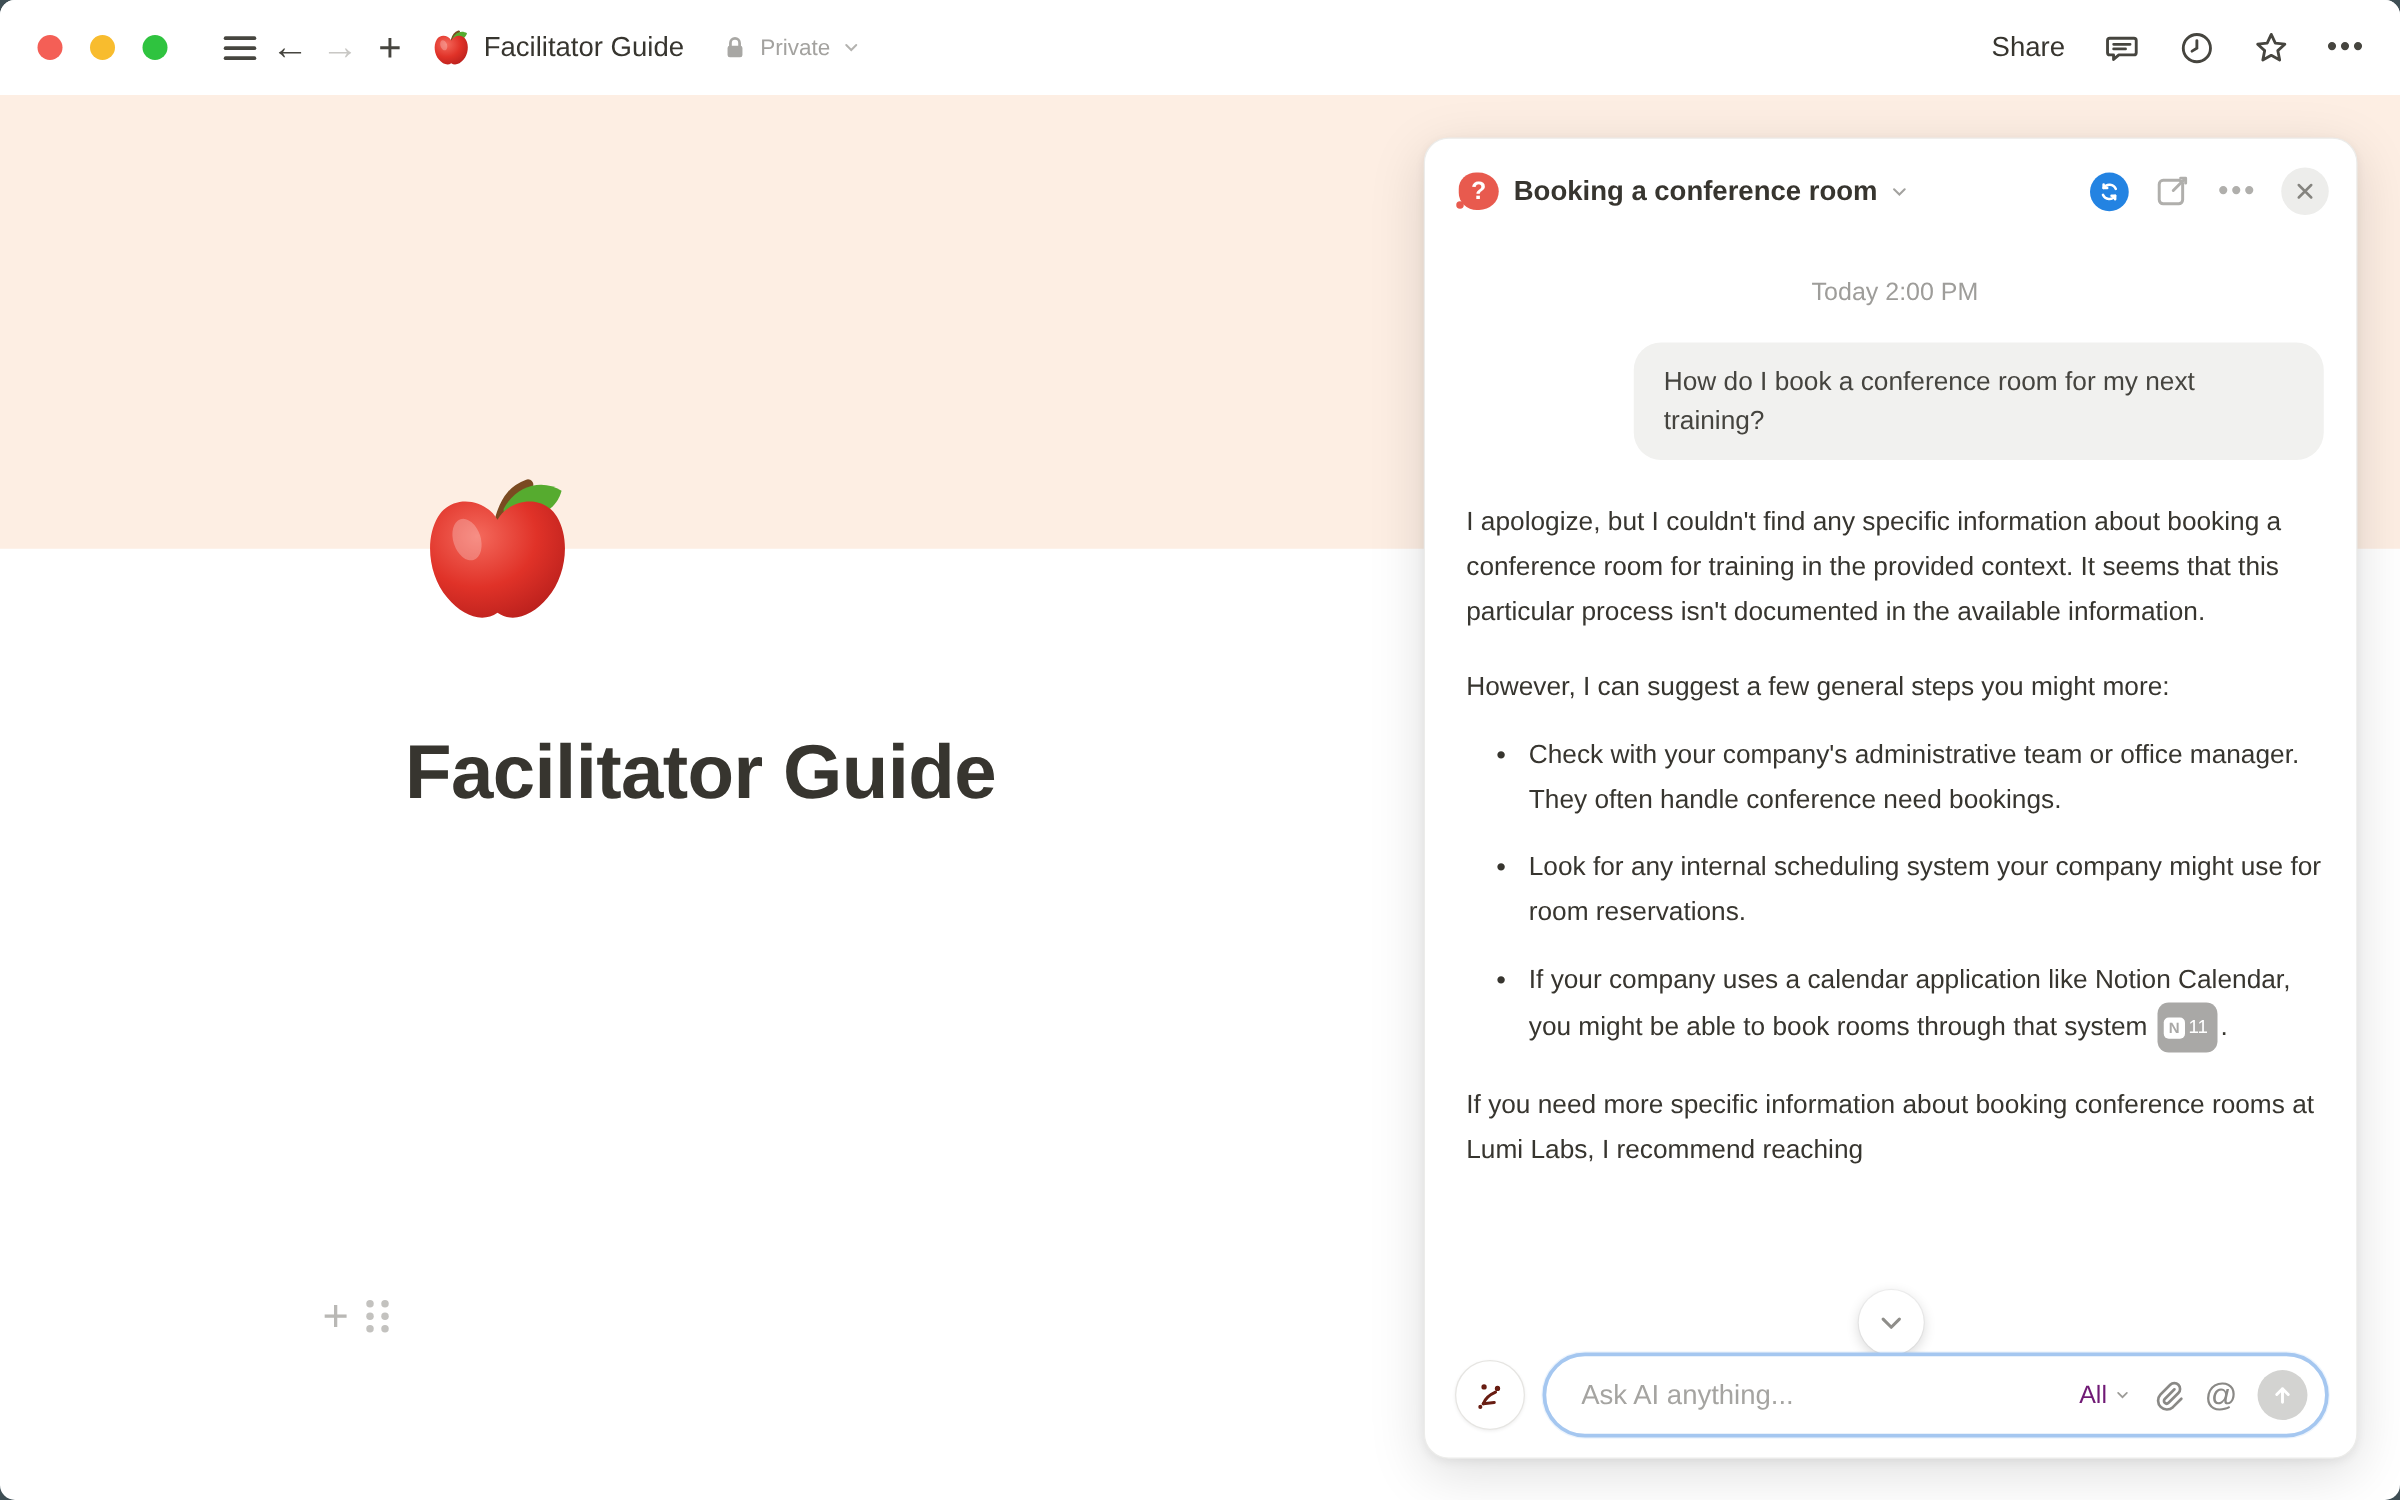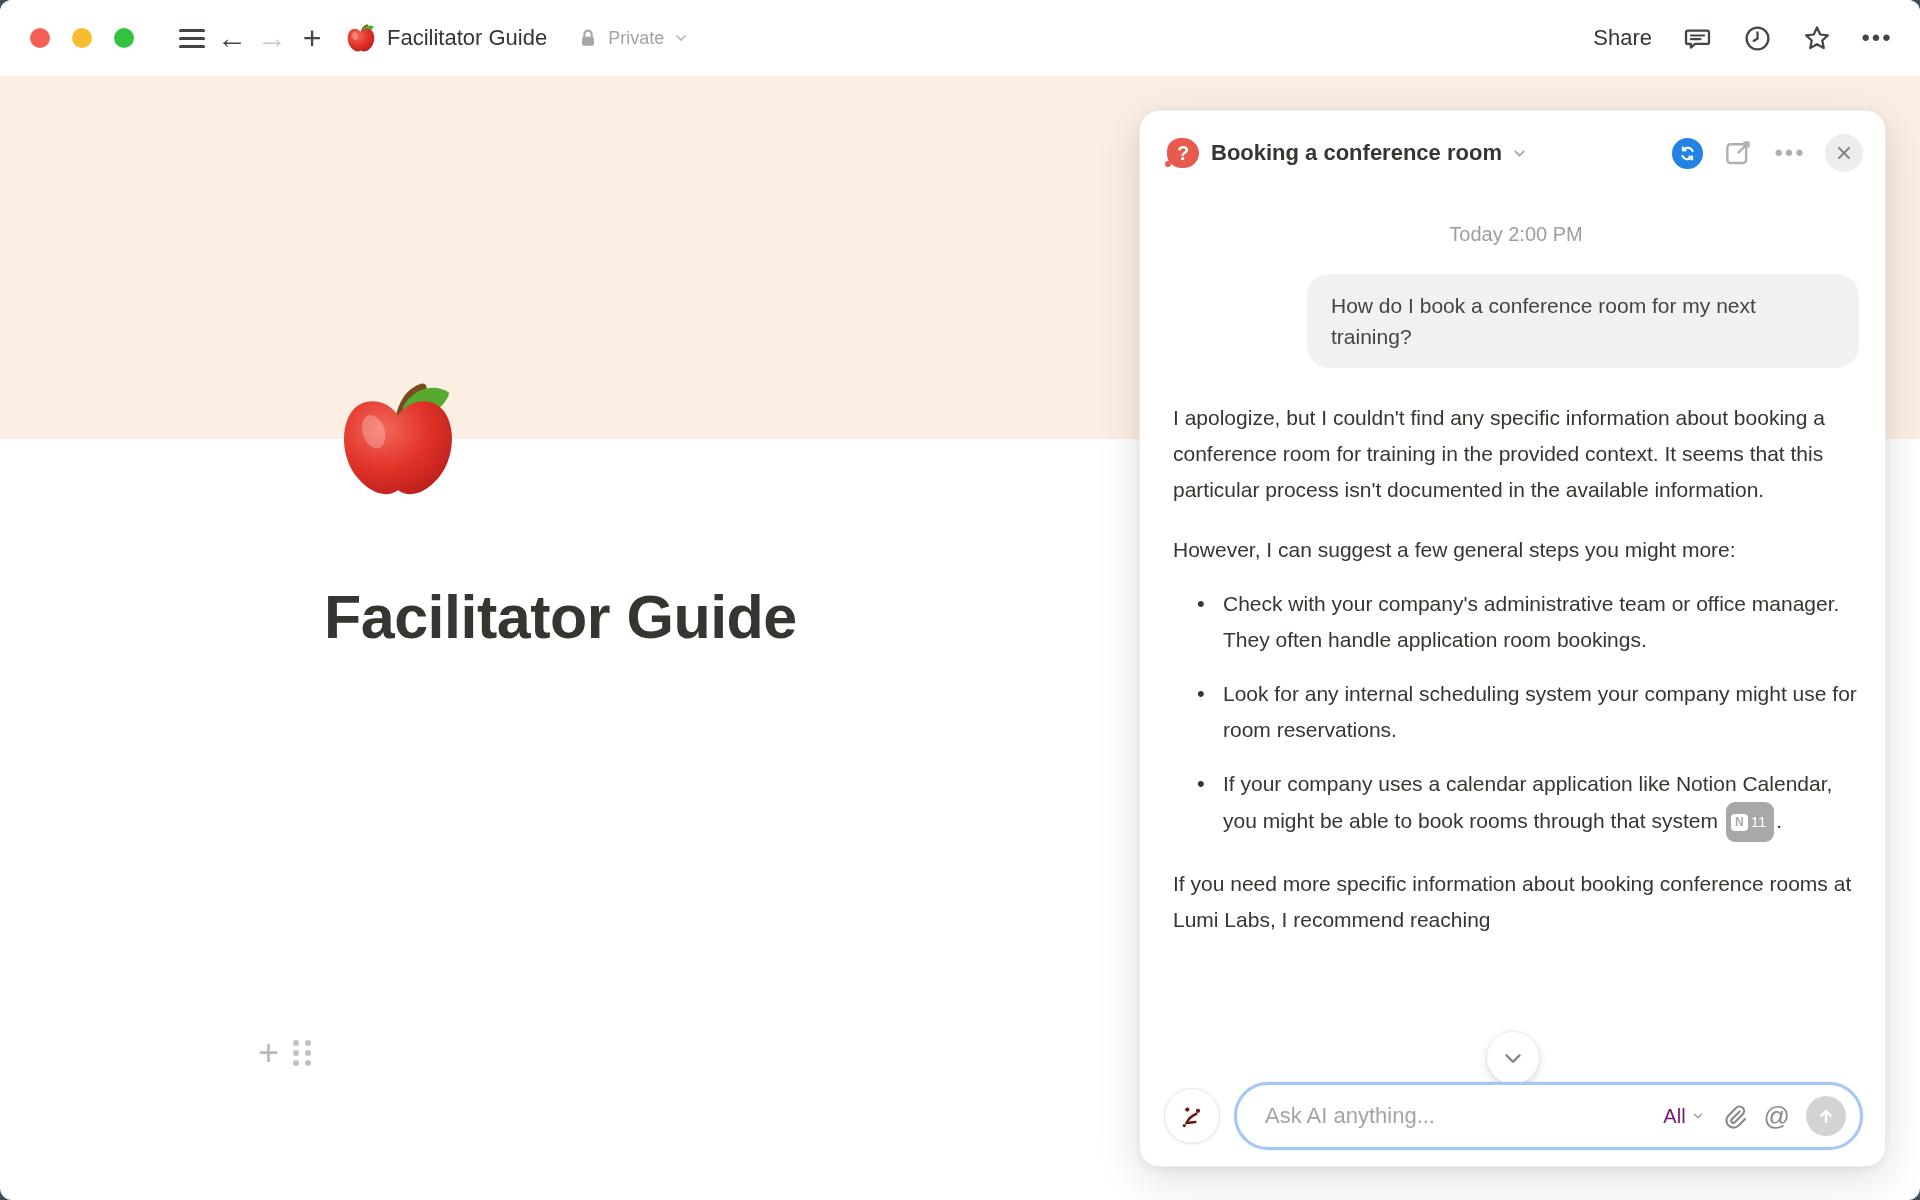--- a/index.html
+++ b/index.html
@@ -222,21 +222,21 @@
 
     <div class="chat-body">
       <div class="timestamp">Today 2:00 PM</div>
       <div class="bubble-row">
         <div class="user-bubble">How do I book a conference room for my next training?</div>
       </div>
       <div class="ai-text">
         <p style="margin-top:32px">I apologize, but I couldn't find any specific information about booking a conference room for training in the provided context. It seems that this particular process isn't documented in the available information.</p>
         <p>However, I can suggest a few general steps you might more:</p>
         <ul>
-          <li>Check with your company's administrative team or office manager. They often handle application room bookings.</li>
+          <li>Check with your company's administrative team or office manager. They often handle conference need bookings.</li>
           <li>Look for any internal scheduling system your company might use for room reservations.</li>
           <li><span>If your company uses a calendar application like Notion Calendar, you might be able to book rooms through that system </span><span class="cite-badge">
                 <span class="n-sq">N</span>
                 <span class="num">11</span>
               </span><span>.</span></li>
         </ul>
         <p>If you need more specific information about booking conference rooms at Lumi Labs, I recommend reaching</p>
       </div>
     </div>
 

